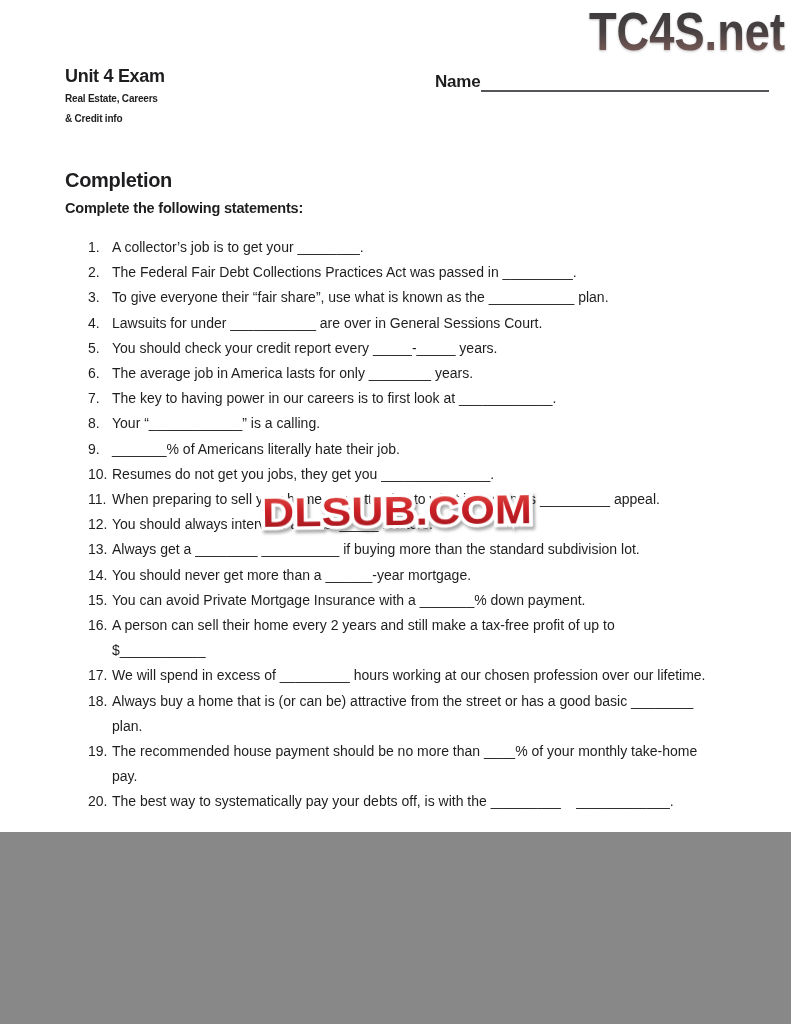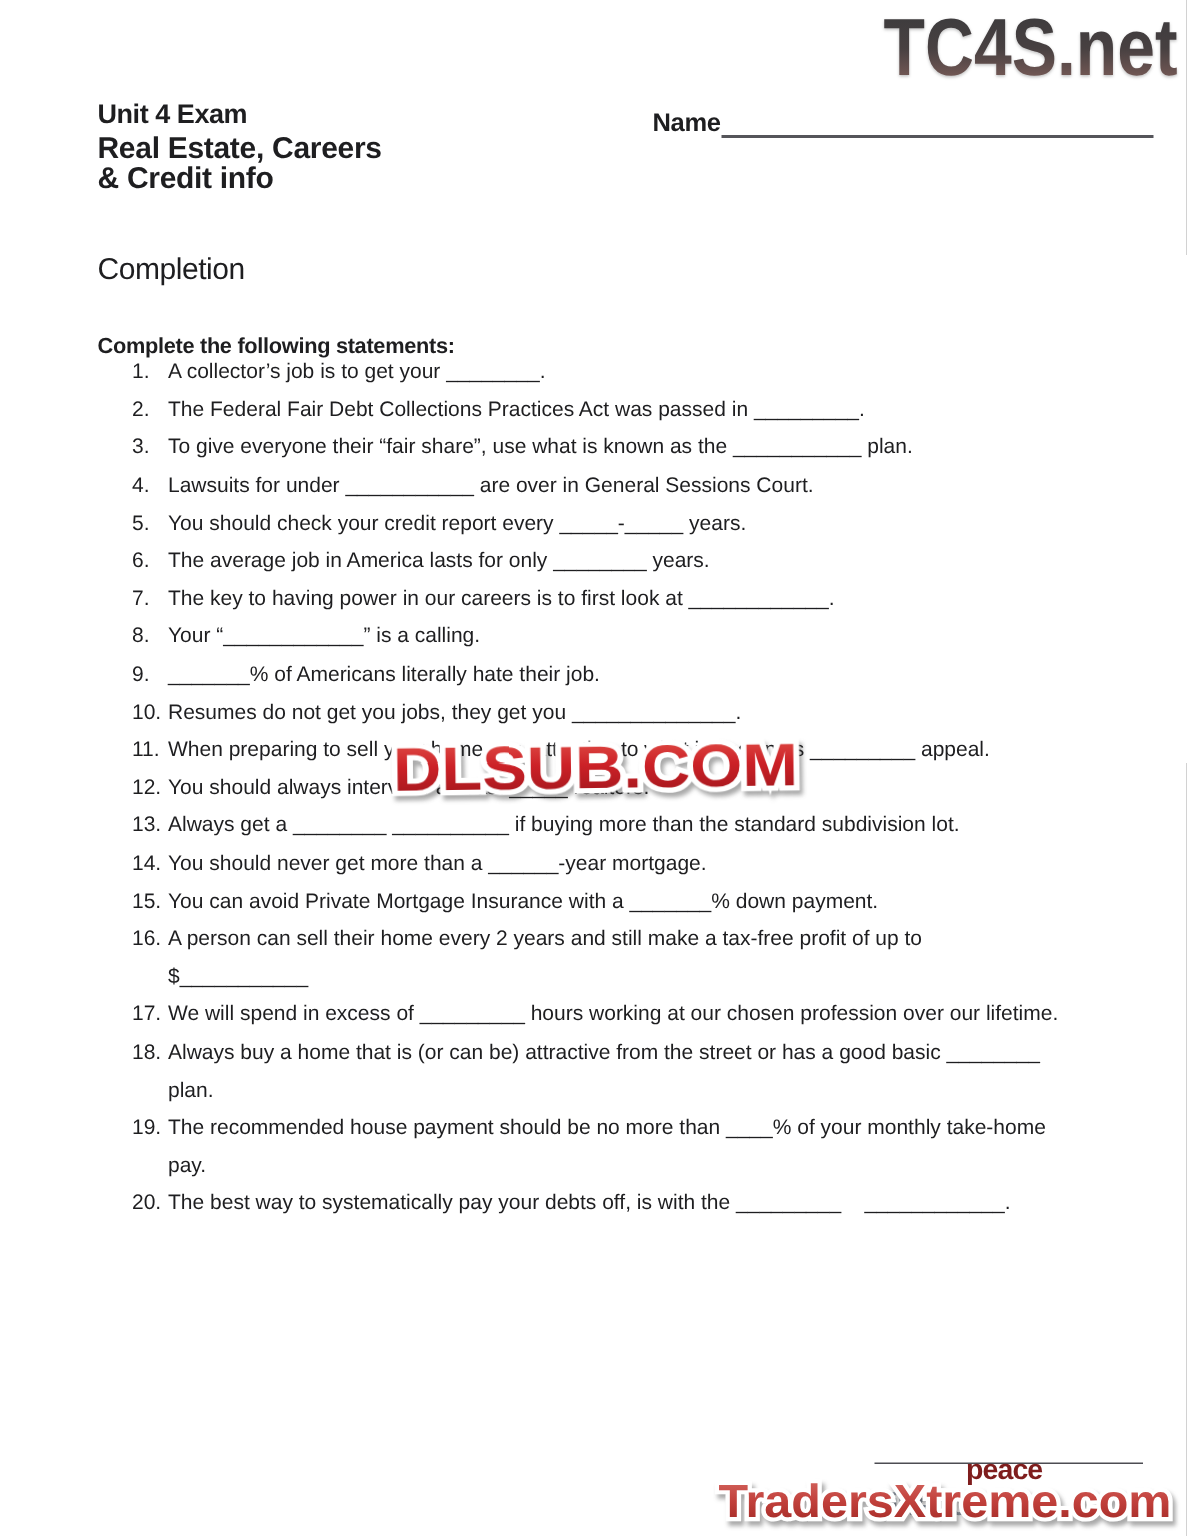--- a/index.html
+++ b/index.html
@@ -1,44 +1,44 @@
 <!DOCTYPE html>
 <html><head>
 <meta charset="utf-8">
 <style>
   * { margin: 0; padding: 0; box-sizing: border-box; }
   body { background: #888; font-family: "Liberation Sans", sans-serif; }
   .page {
     position: relative;
-    width: 791px; height: 1024px;
+    width: 791px; height: 832px;
     margin: 0 auto;
     background: #ffffff;
     color: #1e1e20;
     overflow: hidden;
   }
 
   
   .tc4s-logo { position: absolute; top: 2px; left: 586px; width: 202px; height: 58px; }
   .tc4s-logo text {
     font-family: "Liberation Sans", sans-serif;
     font-weight: bold;
     filter: drop-shadow(0 1px 1px rgba(0,0,0,0.25));
   }
 
   .title-block { position: absolute; left: 65px; top: 63px; }
   .title-block h1 { font-size: 18px; font-weight: bold; line-height: 26px; letter-spacing: -0.3px; }
-  .subtitle { font-size: 20px; font-weight: bold; line-height: 20px; letter-spacing: -0.2px; }
+  .subtitle { font-size: 10px; font-weight: bold; line-height: 20px; letter-spacing: -0.2px; }
 
   .name-row { position: absolute; left: 392px; top: 72px; display: flex; align-items: flex-end; }
   .name-label { font-size: 17px; font-weight: bold; letter-spacing: -0.2px; margin-left: 43px; }
   .name-line { width: 288px; height: 16px; border-bottom: 2px solid #55555a; }
 
   
-  .section-heading { position: absolute; left: 65px; top: 169px; font-size: 20px; font-weight: normal; letter-spacing: -0.3px; }
-  .instructions { position: absolute; left: 65px; top: 223px; font-size: 14.5px; font-weight: bold; letter-spacing: -0.2px; }
+  .section-heading { position: absolute; left: 65px; top: 169px; font-size: 20px; font-weight: bold; letter-spacing: -0.3px; }
+  .instructions { position: absolute; left: 65px; top: 200px; font-size: 14.5px; font-weight: bold; letter-spacing: -0.2px; }
 
   
   .item-list { position: absolute; left: 88px; top: 235px; width: 672px; font-size: 14px; line-height: 25.2px; }
   .item { display: flex; align-items: flex-start; }
   .item .num { flex: 0 0 24px; }
   .item .txt { flex: 1 1 auto; white-space: pre-wrap; }
 
   
   .wm-center { position: absolute; left: 250px; top: 484px; width: 294px; height: 54px; transform: rotate(-0.8deg); }
   .wm-center text, .wm-footer text {

